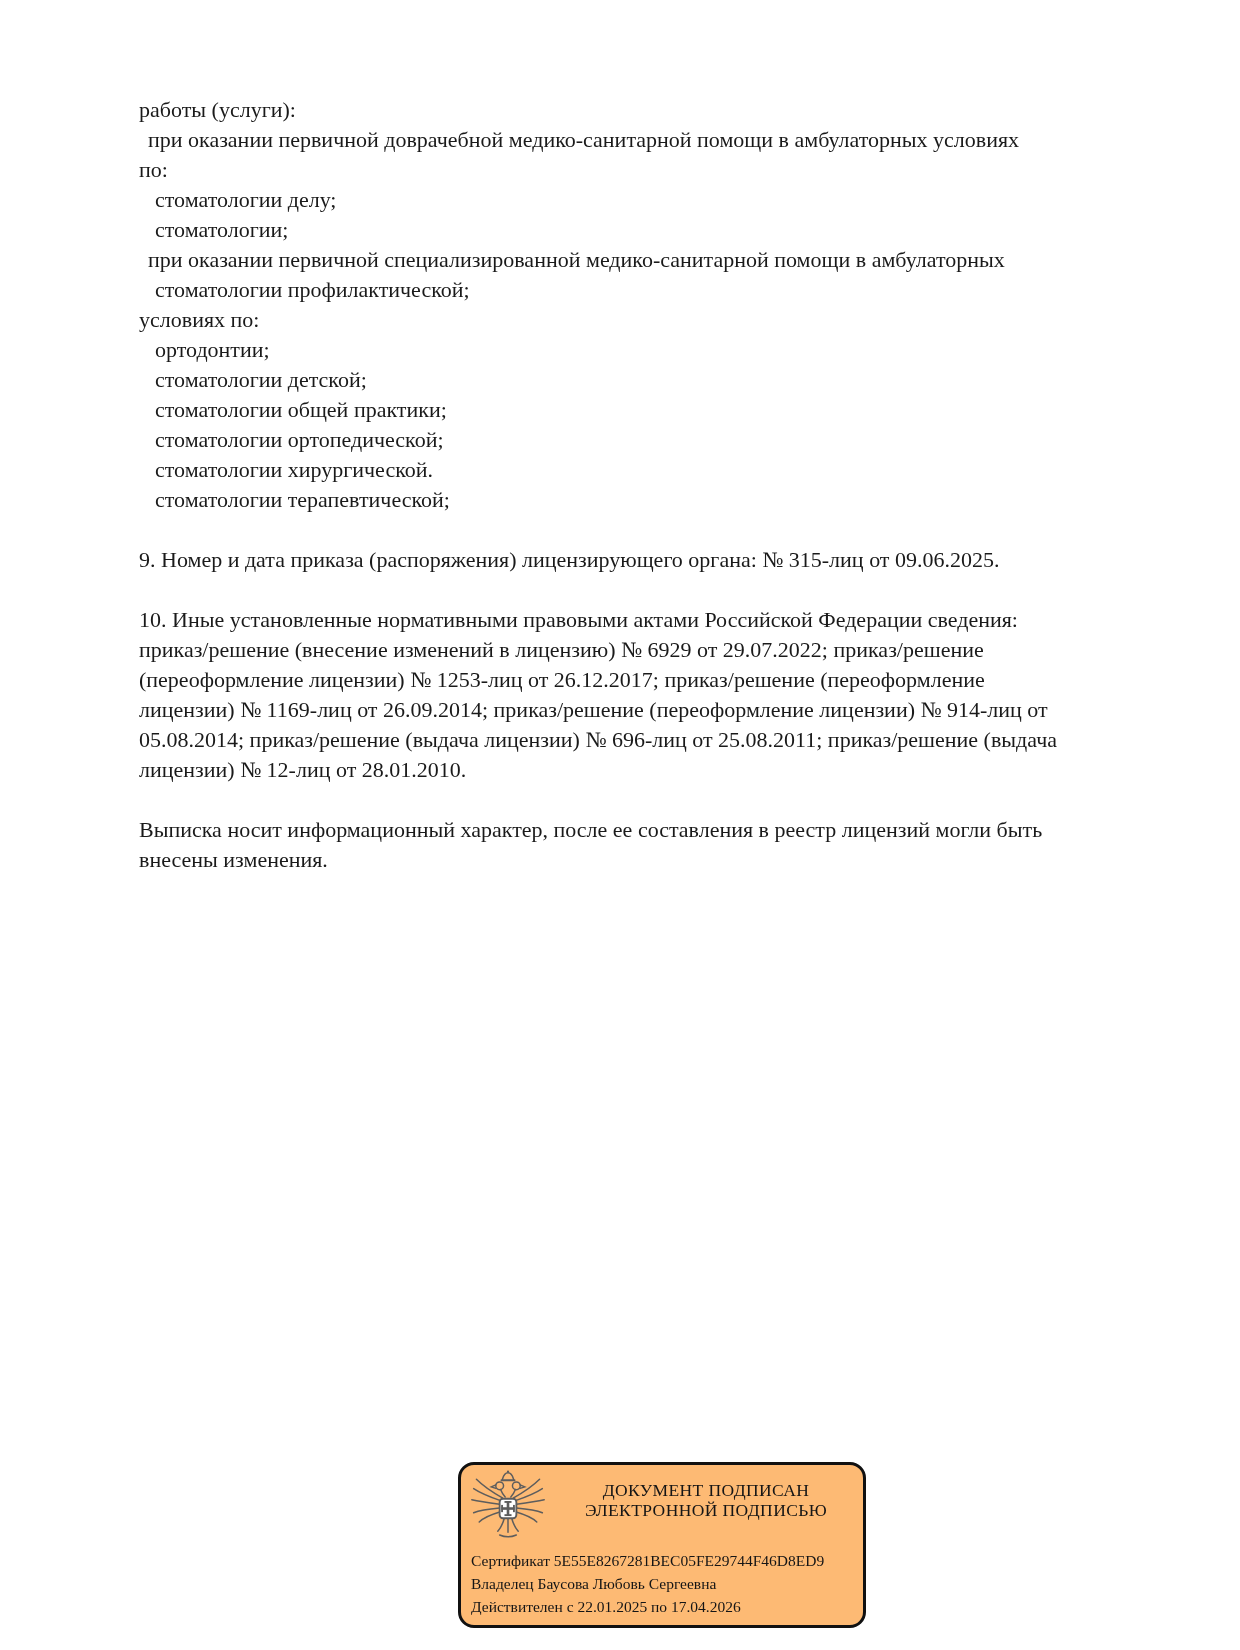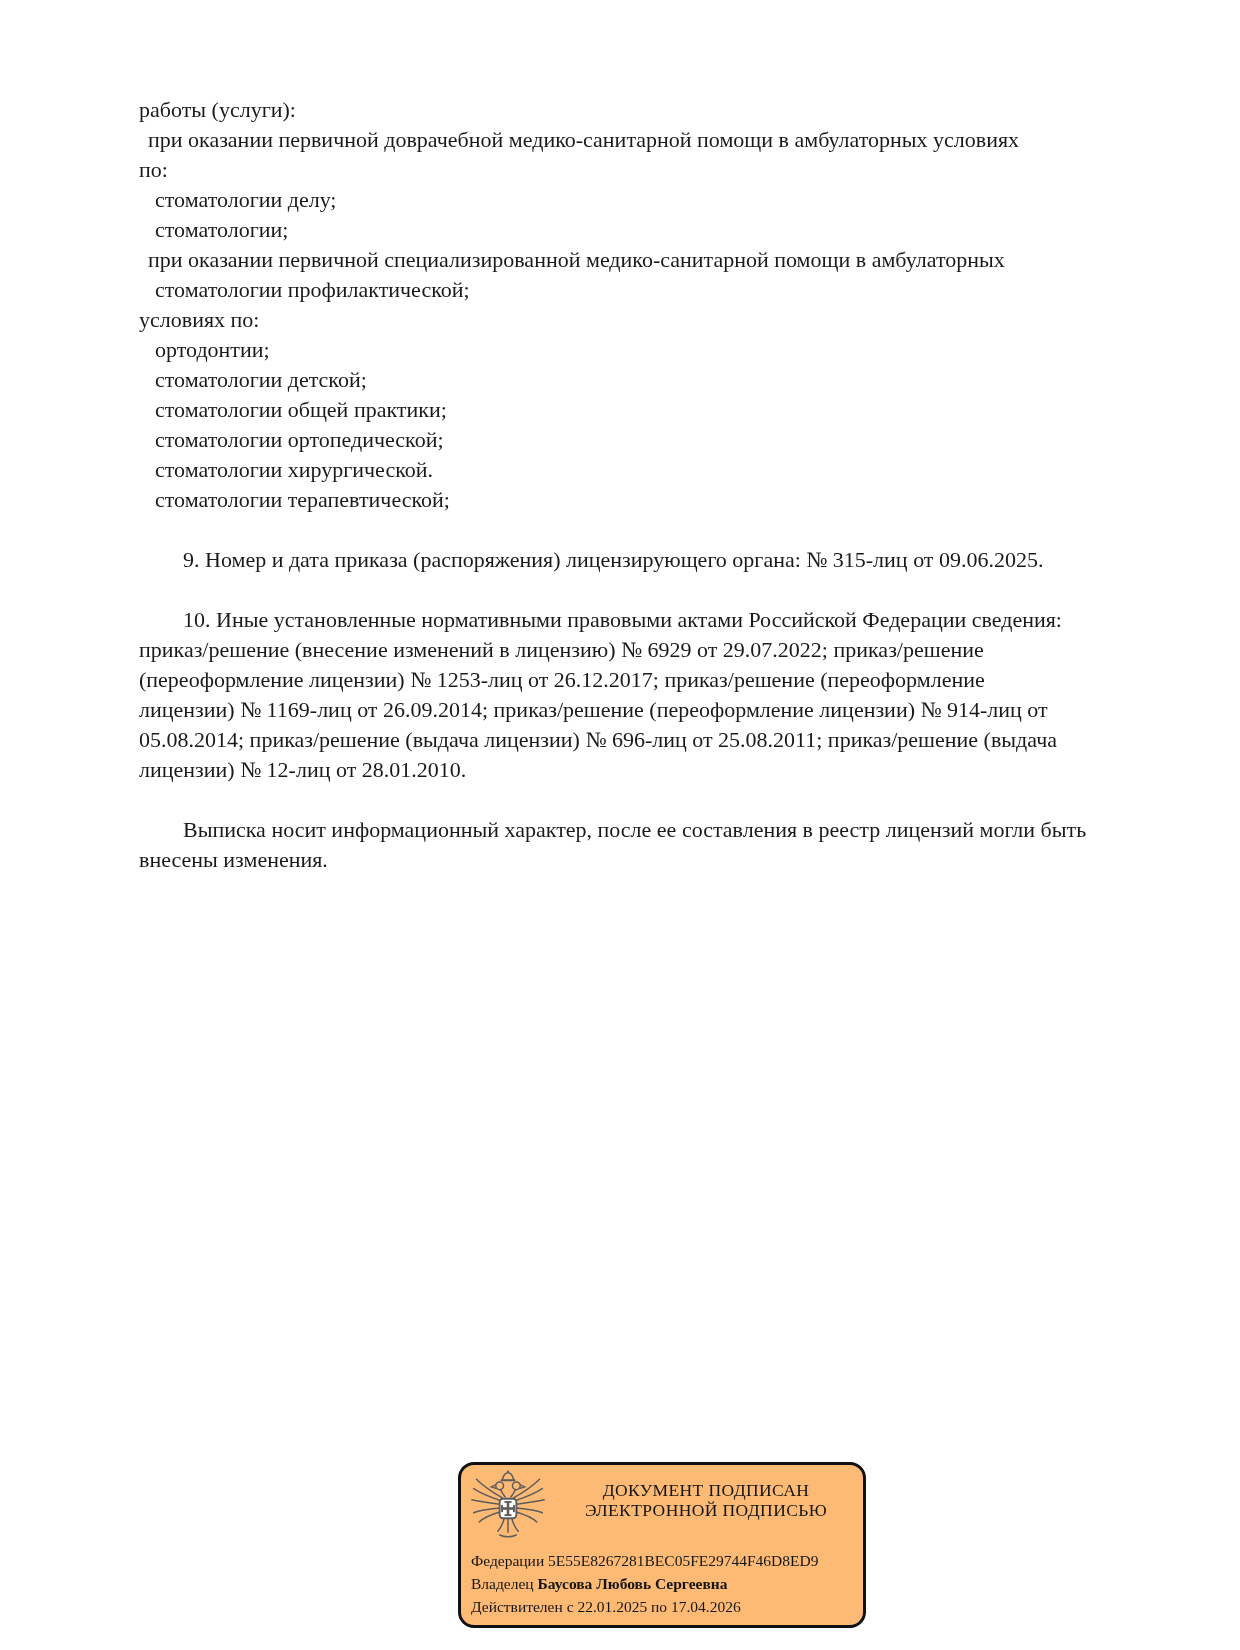--- a/index.html
+++ b/index.html
@@ -9,36 +9,36 @@
     overflow:hidden;
   }
   .page{position:absolute;inset:0;}
   .doc-text{
     position:absolute;left:139px;top:95px;width:1046px;
     font-size:22px;line-height:30px;
   }
   .line{white-space:nowrap;}
   .ind1{padding-left:9px;}
   .ind2{padding-left:16px;}
-  .gap{margin-top:30px;margin-left:44px;}
+  .gap{margin-top:30px;}
   
   .stamp{
     position:absolute;left:458px;top:1462px;width:402px;height:160px;
     border:3px solid #111111;border-radius:16px;background:#fdba74;
   }
   .stamp-emblem{position:absolute;left:8px;top:5px;width:78px;height:78px;}
   .stamp-title{
     position:absolute;left:92px;right:4px;top:15px;text-align:center;
     font-size:17.5px;line-height:20px;letter-spacing:0.4px;color:#151515;
   }
   .stamp-info{
     position:absolute;left:10px;top:84px;right:6px;
     font-size:15.5px;line-height:23px;color:#151515;white-space:nowrap;
   }
-  .stamp-info b{font-weight:bold;}
+  .stamp-info b{font-weight:normal;}
 </style>
 </head>
 <body>
 
 <div class="page">
 
   <div class="doc-text">
     <div class="line ind0">работы (услуги):</div>
     <div class="line ind1">при оказании первичной доврачебной медико-санитарной помощи в амбулаторных условиях</div>
     <div class="line">по:</div>
@@ -108,19 +108,19 @@
         <rect x="47.4" y="37.6" width="2" height="7.8"></rect>
       </g>
     </svg>
 
     <div class="stamp-title">
       <div>ДОКУМЕНТ ПОДПИСАН</div>
       <div>ЭЛЕКТРОННОЙ ПОДПИСЬЮ</div>
     </div>
 
     <div class="stamp-info">
-      <div><span>Федерации</span> <span>5E55E8267281BEC05FE29744F46D8ED9</span></div>
+      <div><span>Сертификат</span> <span>5E55E8267281BEC05FE29744F46D8ED9</span></div>
       <div><span>Владелец</span> <b>Баусова Любовь Сергеевна</b></div>
       <div>Действителен с 22.01.2025 по 17.04.2026</div>
     </div>
 
   </div>
 </div>
 
 </body></html>

